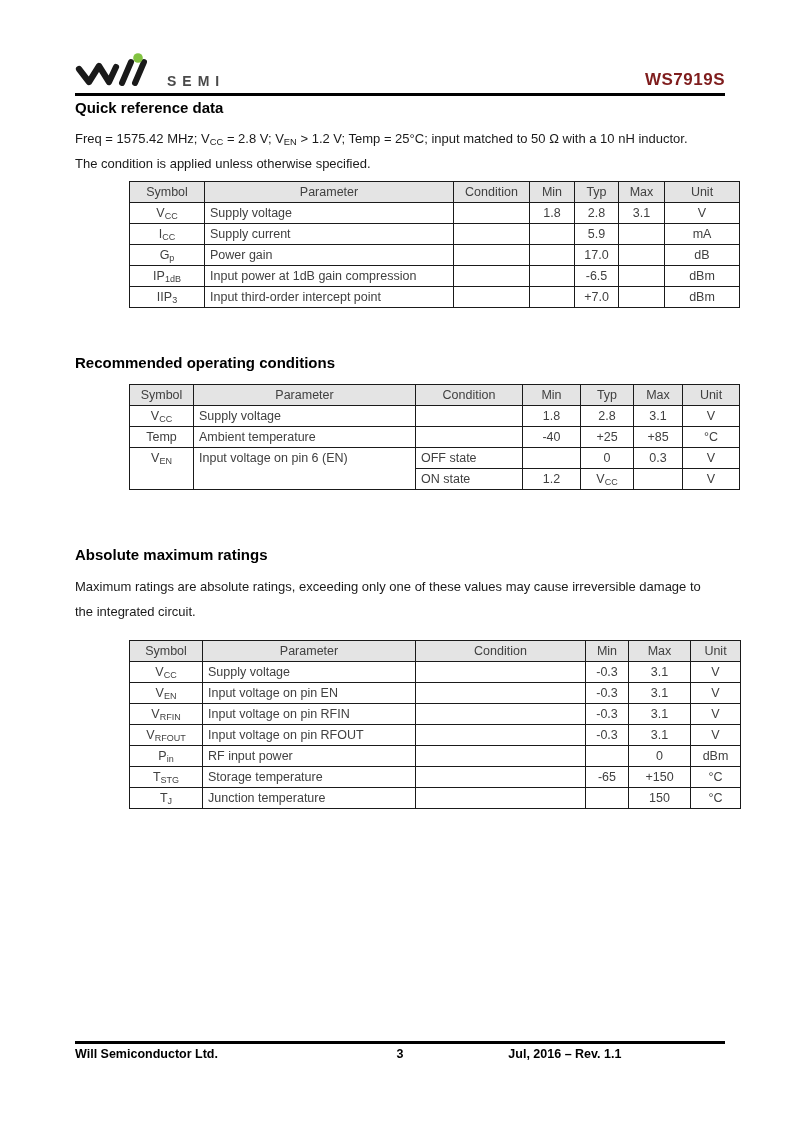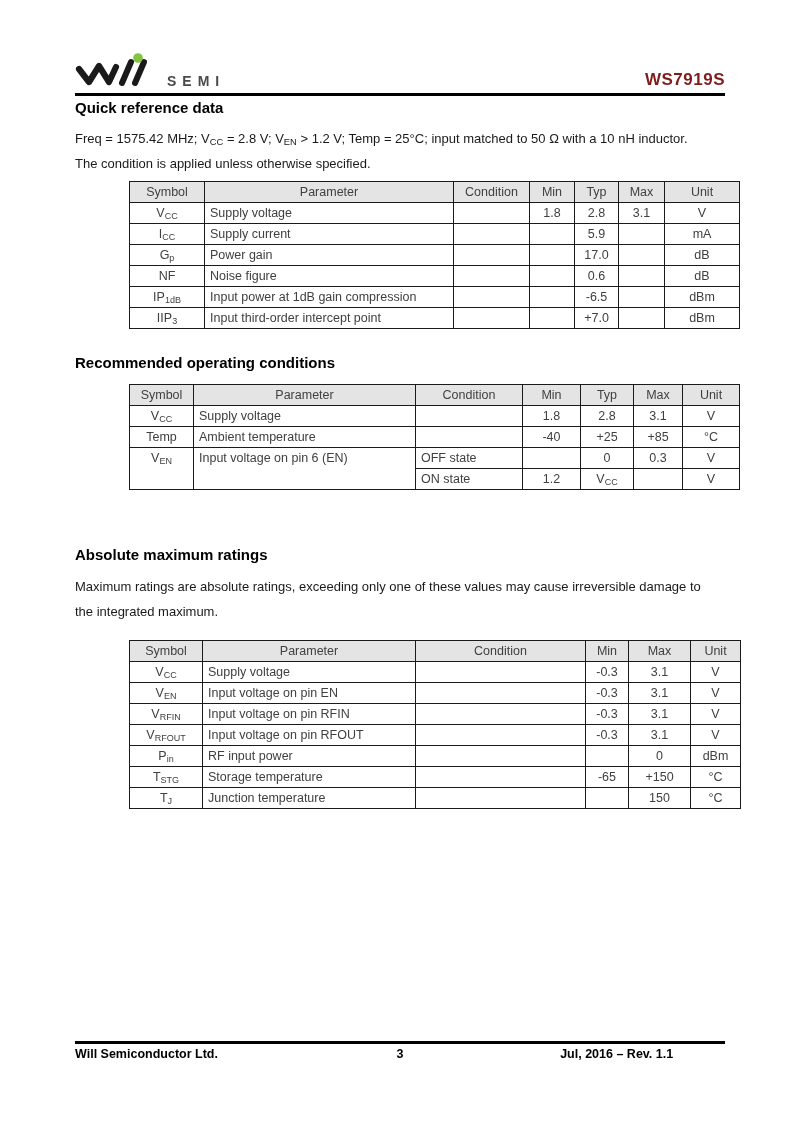--- a/index.html
+++ b/index.html
@@ -41,21 +41,21 @@
   .dtable th { background:#e4e4e4; font-weight:normal; }
   .dtable td.al { text-align:left; }
   .dtable td.vt { vertical-align:top; padding-top:3px; }
   sub { font-size:72%; line-height:0; position:relative; top:0.22em; vertical-align:baseline;text-align:right; }
 
   
   .footer { position:absolute; left:75px; right:75px; top:1047px; display:flex;
             font-size:12.5px; font-weight:bold; color:#000; }
   .f-left { flex:1; text-align:left; }
   .f-center { flex:1; text-align:center; }
-  .f-right { flex:1; text-align:center; }
+  .f-right { flex:1; text-align:left; }
 </style>
 </head>
 <body>
 
 <div class="page">
 
   <div class="header">
     <div class="logo">
       <svg width="80" height="40" viewBox="0 0 80 40">
         <polyline points="4,17 14,30 24,14 34,30 41,15" fill="none" stroke="#1a1a1a" stroke-width="6.2" stroke-linecap="round" stroke-linejoin="round"></polyline>
@@ -118,29 +118,20 @@
         <tr>
           <td>G<sub>p</sub></td>
           <td class="al">Power gain</td>
           <td class="al"></td>
           <td></td>
           <td>17.0</td>
           <td></td>
           <td>dB</td>
         </tr>
         <tr>
-          <td>NF</td>
-          <td class="al">Noise figure</td>
-          <td class="al"></td>
-          <td></td>
-          <td>0.6</td>
-          <td></td>
-          <td>dB</td>
-        </tr>
-        <tr>
           <td>IP<sub>1dB</sub></td>
           <td class="al">Input power at 1dB gain compression</td>
           <td class="al"></td>
           <td></td>
           <td>-6.5</td>
           <td></td>
           <td>dBm</td>
         </tr>
         <tr>
           <td>IIP<sub>3</sub></td>
@@ -210,21 +201,21 @@
           <td>V<sub>CC</sub></td>
           <td></td>
           <td>V</td>
         </tr>
       </tbody>
     </table>
 
   <div class="sec sec3">Absolute maximum ratings</div>
   <div class="para para3">
     <div class="pline">Maximum ratings are absolute ratings, exceeding only one of these values may cause irreversible damage to</div>
-    <div class="pline">the integrated maximum.</div>
+    <div class="pline">the integrated circuit.</div>
   </div>
   <table class="dtable t3" style="width: 611px;">
       <colgroup>
         <col style="width: 73px;">
         <col style="width: 213px;">
         <col style="width: 170px;">
         <col style="width: 43px;">
         <col style="width: 62px;">
         <col style="width: 50px;">
       </colgroup>

